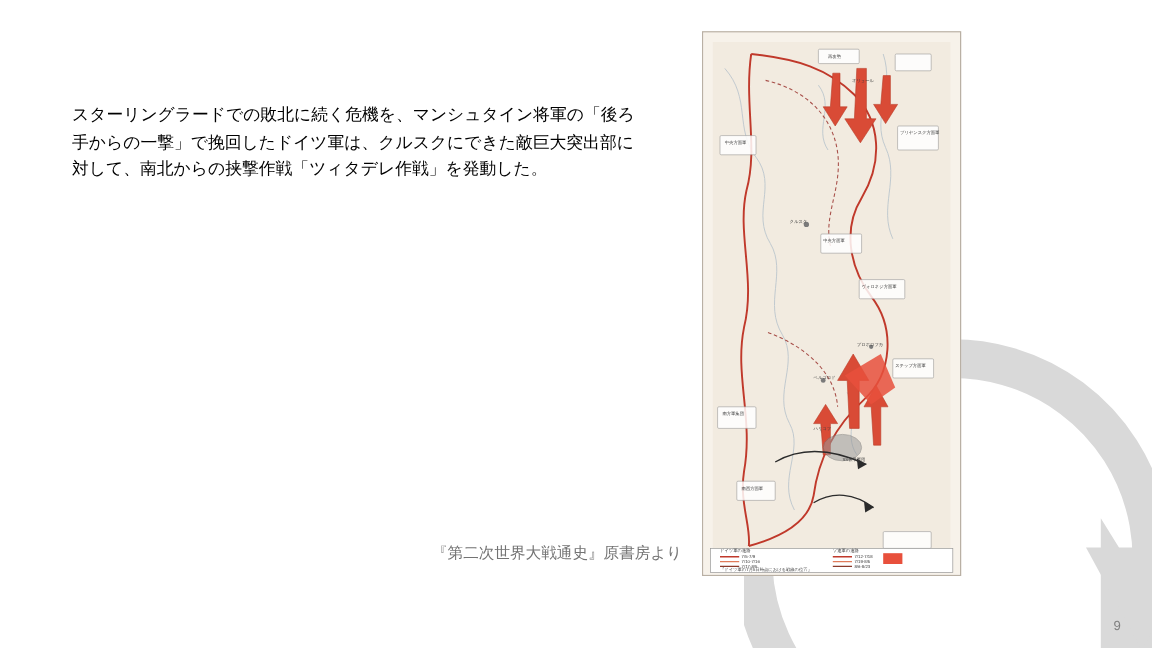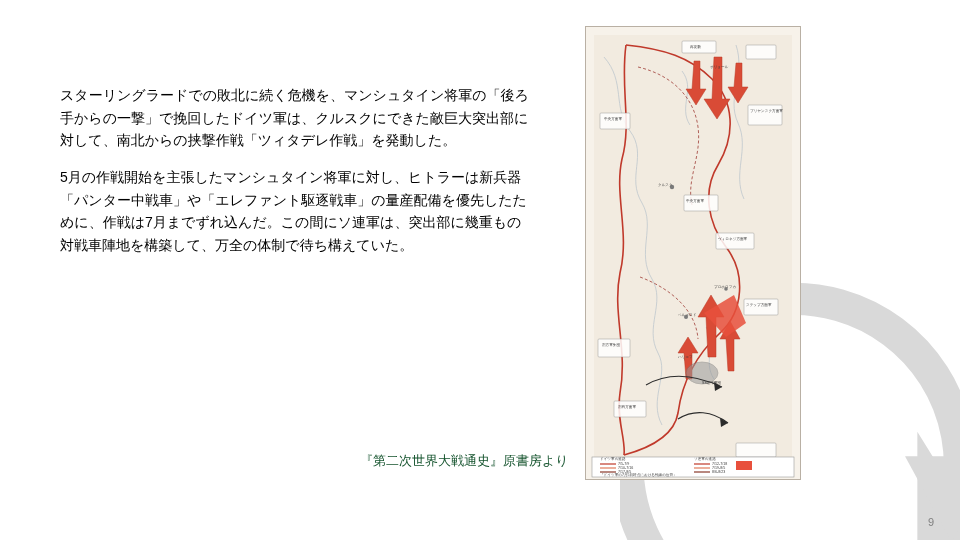--- a/index.html
+++ b/index.html
@@ -55,21 +55,21 @@
     line-height: 1.62;
   }
   .para { margin: 0 0 14px 0; }
   .para:last-child { margin-bottom: 0; }
 
   .source {
     position: absolute;
     left: 360px;
     top: 452px;
     font-size: 13px;
-    color: #14532d;
+    color: #737373;
     white-space: nowrap;
   }
 
   .page-num {
     position: absolute;
     right: 26px;
     bottom: 12px;
     font-size: 11px;
     color: #808080;
   }
@@ -99,21 +99,20 @@
 <svg class="bg-swoosh" viewBox="0 0 400 400" aria-hidden="true">
   <path d="M60 330 A175 175 0 1 1 330 300 L330 230 L392 330 L268 330 L330 300" fill="none" stroke="#d9d9d9" stroke-width="34"></path>
   <path d="M300 196 L398 196 L349 286 Z" fill="#d9d9d9"></path>
 </svg>
 
 <div class="slide">
 
 
   <div class="body-text">
     <p class="para">スターリングラードでの敗北に続く危機を、マンシュタイン将軍の「後ろ手からの一撃」で挽回したドイツ軍は、クルスクにできた敵巨大突出部に対して、南北からの挟撃作戦「ツィタデレ作戦」を発動した。</p>
-    <p class="para">5月の作戦開始を主張したマンシュタイン将軍に対し、ヒトラーは新兵器「パンター中戦車」や「エレファント駆逐戦車」の量産配備を優先したために、作戦は7月までずれ込んだ。この間にソ連軍は、突出部に幾重もの対戦車陣地を構築して、万全の体制で待ち構えていた。</p>
   </div>
 
   <div class="source">『第二次世界大戦通史』原書房より</div>
 
   <div class="page-num">9</div>
 
   <div class="map-figure">
     <svg class="map-canvas" width="214" height="452" viewBox="0 0 214 452">
 
       <rect x="0" y="0" width="214" height="452" fill="#f7f2ea"></rect>

